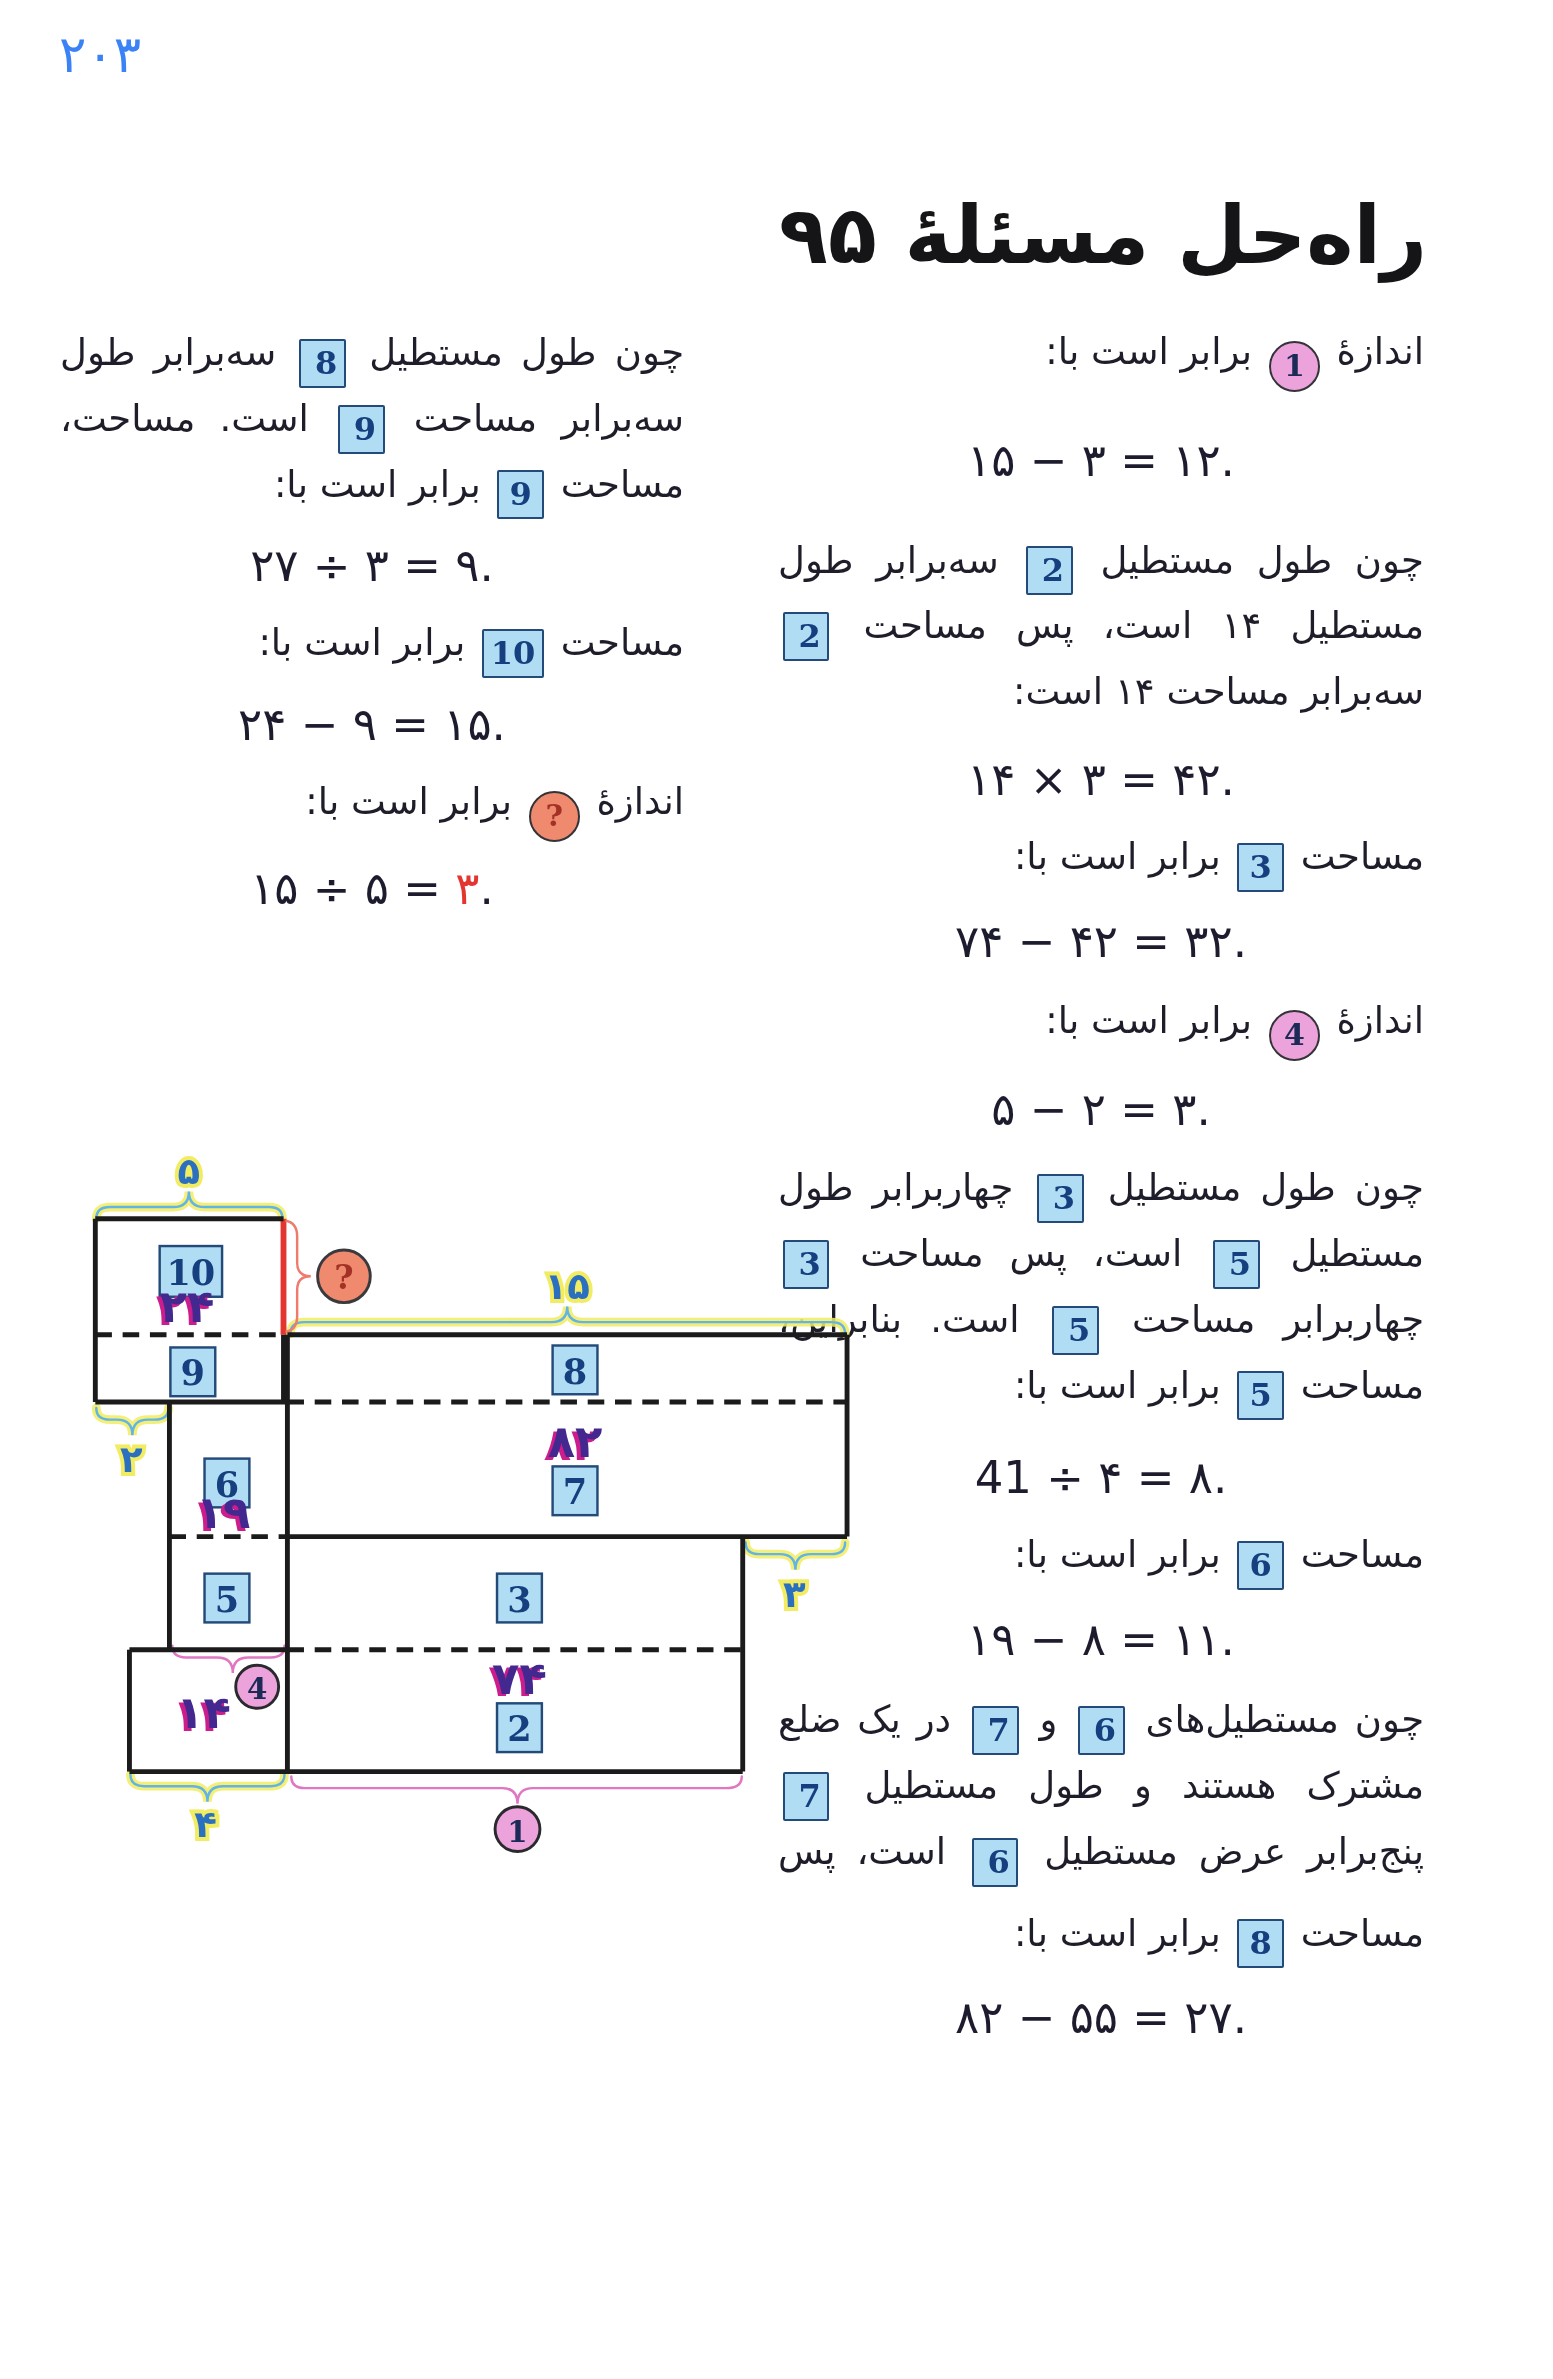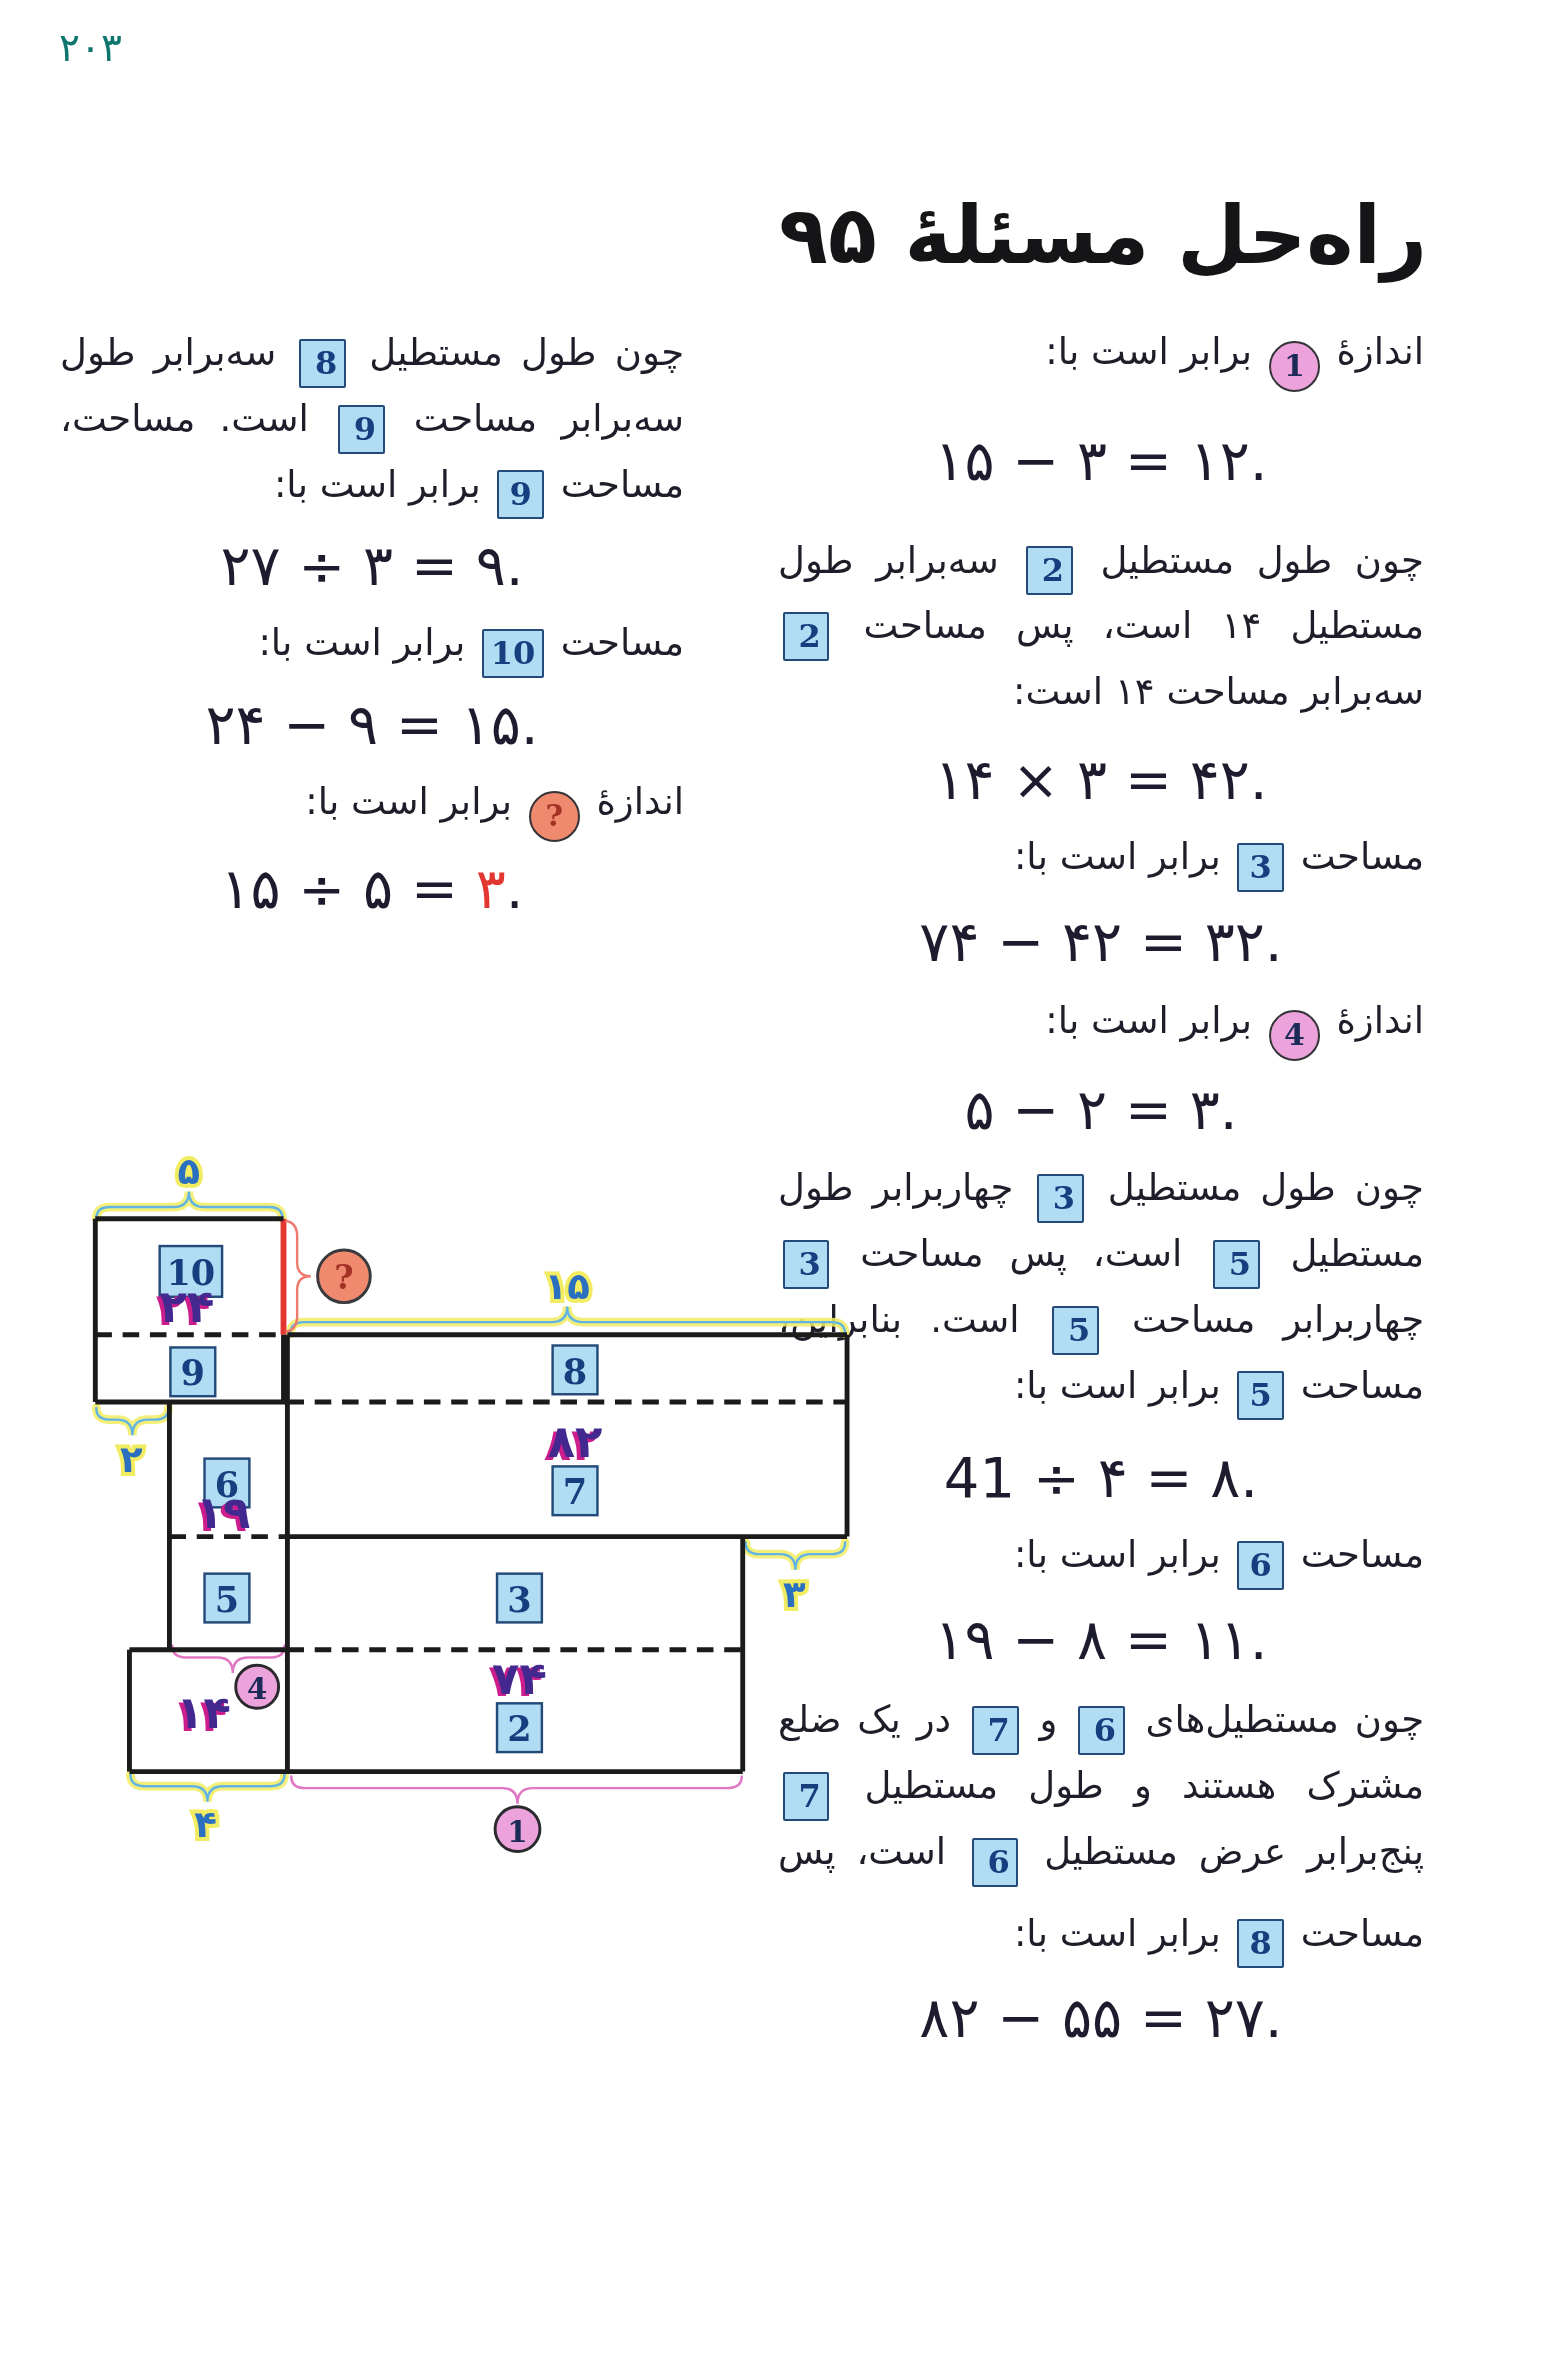--- a/index.html
+++ b/index.html
@@ -1,34 +1,34 @@
 <!DOCTYPE html>
 <html lang="fa"><head>
 <meta charset="utf-8">
 <style>
   html,body{margin:0;padding:0}
   body{
     position:relative;width:1554px;height:2380px;background:#ffffff;
     font-family:"DejaVu Sans",sans-serif;color:#1e1e2a;overflow:hidden;
   }
-  .page-number{position:absolute;top:25px;left:59px;font-size:39px;color:#0f766e}
+  .page-number{position:absolute;top:25px;left:59px;font-size:51px;color:#3b82f6}
   .title{
     position:absolute;top:135px;right:127px;font-size:80px;font-weight:bold;
     direction:rtl;color:#151518;letter-spacing:0;
   }
   .col{position:absolute;direction:rtl}
   .col-right{top:322px;right:130px;width:646px}
   .col-left{top:322px;left:60px;width:624px}
   .stmt{direction:rtl;text-align:right;font-size:37px;line-height:60px;white-space:nowrap}
   .para{direction:rtl}
   .pline{direction:rtl;text-align:right;font-size:37px;line-height:61px}
   .pline.just{text-align:justify;text-align-last:justify}
   .eq{
     direction:ltr;unicode-bidi:bidi-override;text-align:center;
-    font-size:56px;line-height:60px;letter-spacing:2px;color:#1c1c2e;
+    font-size:45px;line-height:60px;letter-spacing:2px;color:#1c1c2e;
   }
   .eq .red{color:#e43630}
   .mt40{margin-top:39px}.mt45{margin-top:28px}.mt25{margin-top:17px}.mt20{margin-top:19.5px}
   .chip{
     display:inline-block;min-width:29px;padding:0 6.8px;height:45px;line-height:45px;
     background:#b0ddf4;border:2px solid #234a78;border-radius:2px;color:#153f7e;
     font-family:"DejaVu Serif",serif;font-weight:bold;font-size:32px;text-align:center;
     vertical-align:-8.8px;margin:0 4.9px;
   }
   .circ{

